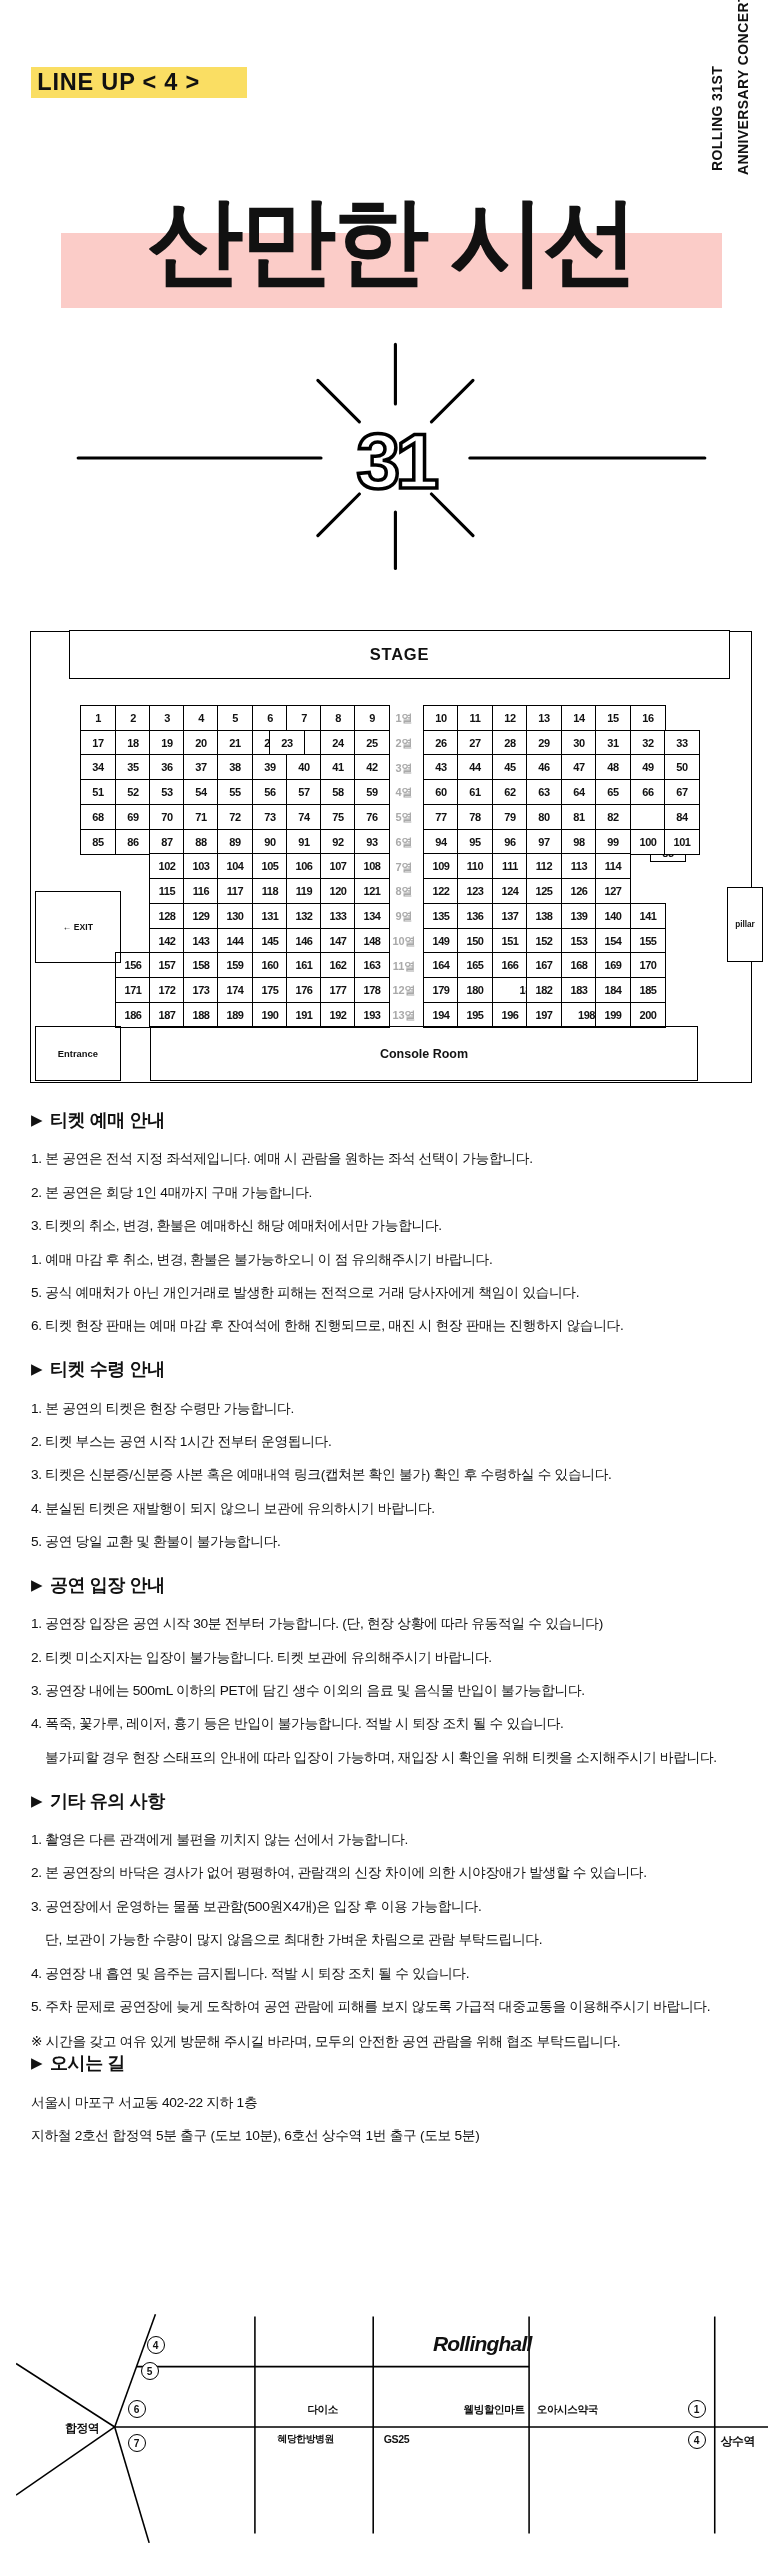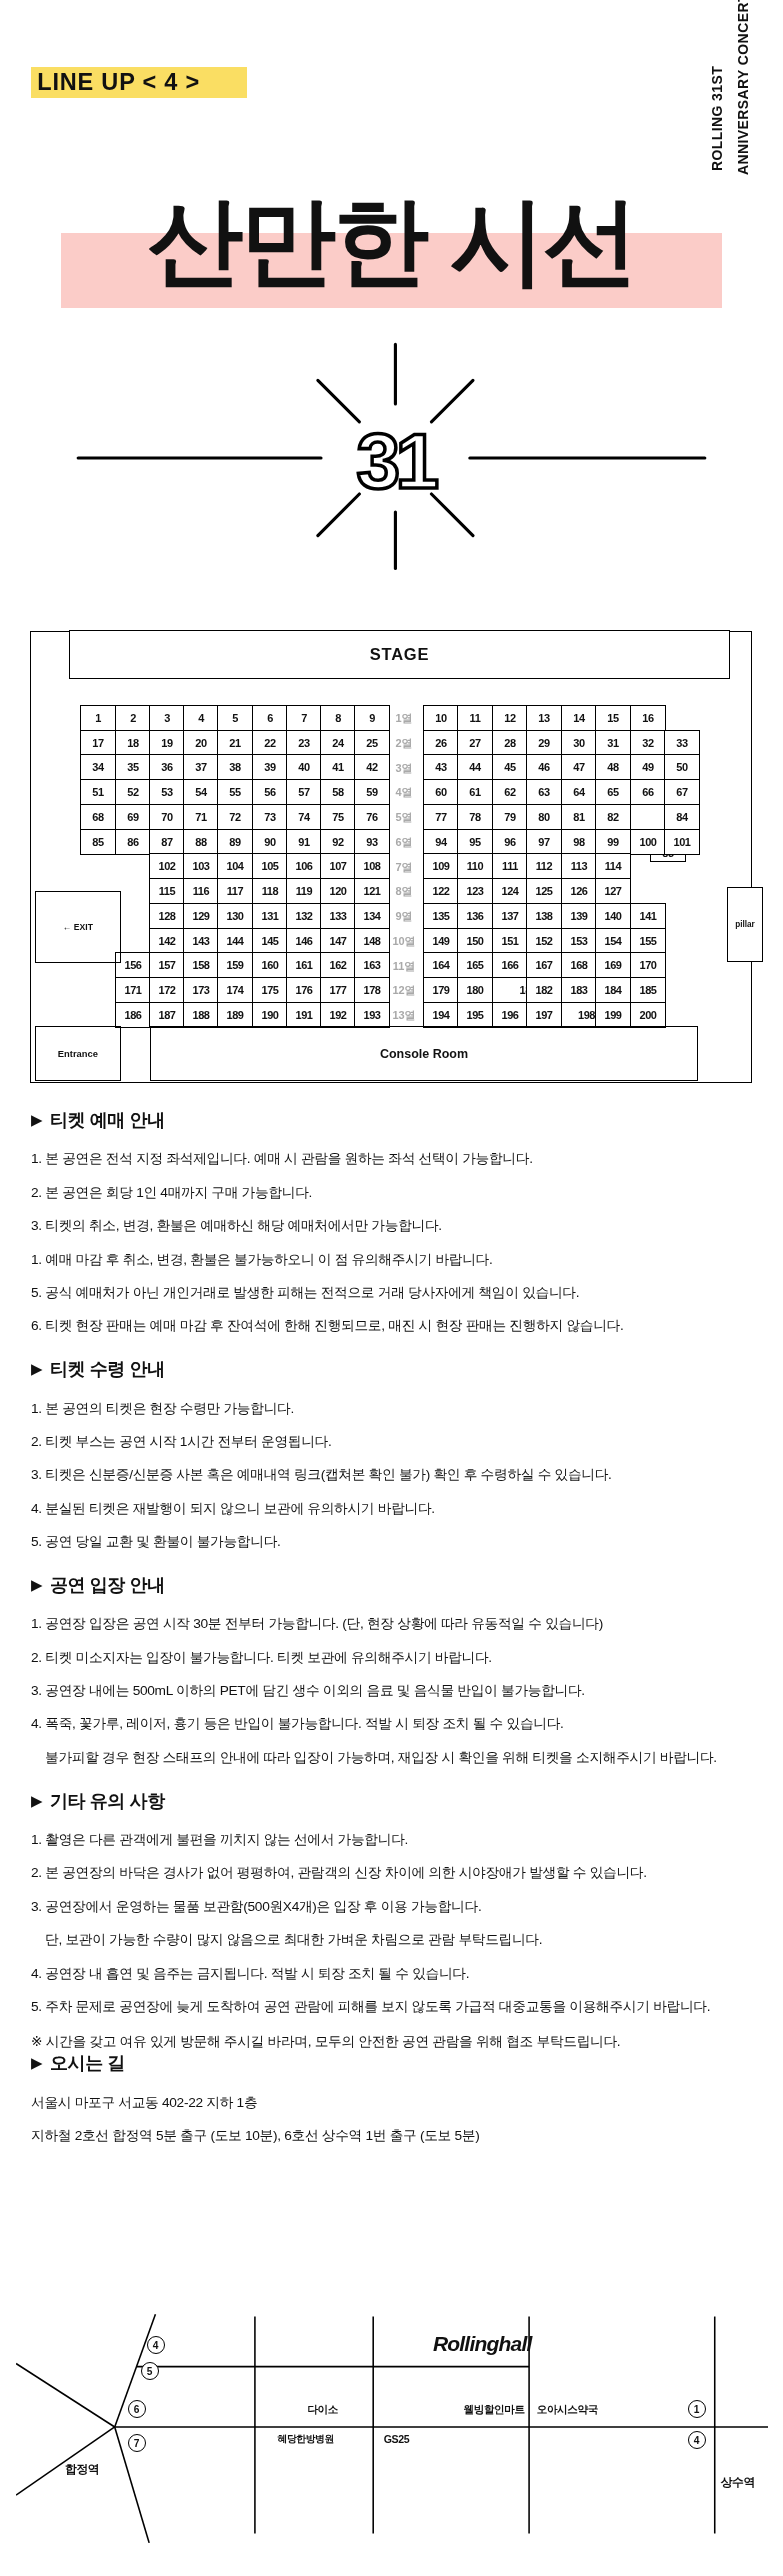--- a/index.html
+++ b/index.html
@@ -77,21 +77,21 @@
   .tri{font-size:15px;}
   p.item{font-size:13.7px;margin:0 0 19px;letter-spacing:-0.3px;line-height:1.05;}
   p.indent{padding-left:14px;}
   p.note{font-size:13.7px;margin:15.7px 0 0;letter-spacing:-0.3px;}
   .dirs h3{margin-top:23.5px;}
   
   .map{position:absolute;left:15.7px;top:2310px;width:752px;height:259px;}
   .map svg{position:absolute;left:0;top:0;}
   .map-label{position:absolute;font-size:10.6px;font-weight:600;white-space:nowrap;letter-spacing:-0.4px;}
   .venue{font-size:21px;font-weight:900;font-style:italic;letter-spacing:-0.8px;}
-  .station{font-size:11.8px;font-weight:700;margin-top:41px;}
+  .station{font-size:11.8px;font-weight:700;}
   .exit-circle{
     position:absolute;width:18px;height:18px;border:1.6px solid #000;border-radius:50%;
     background:#fff;display:flex;align-items:center;justify-content:center;
     font-size:10.2px;font-weight:700;box-sizing:border-box;
   }
 </style>
 </head>
 <body>
 
 <div class="lineup">
@@ -138,21 +138,21 @@
       <div class="seat" style="left: 530px; top: 73px; width: 36px; height: 26px;">14</div>
       <div class="seat" style="left: 564px; top: 73px; width: 36px; height: 26px;">15</div>
       <div class="seat" style="left: 599px; top: 73px; width: 36px; height: 26px;">16</div>
       <span class="rowlabel" style="left: 373px; top: 86px;">1열</span>
       <div class="seat" style="left: 49px; top: 98px; width: 36px; height: 26px;">17</div>
       <div class="seat" style="left: 84px; top: 98px; width: 36px; height: 26px;">18</div>
       <div class="seat" style="left: 118px; top: 98px; width: 36px; height: 26px;">19</div>
       <div class="seat" style="left: 152px; top: 98px; width: 36px; height: 26px;">20</div>
       <div class="seat" style="left: 186px; top: 98px; width: 36px; height: 26px;">21</div>
       <div class="seat" style="left: 221px; top: 98px; width: 36px; height: 26px;">22</div>
-      <div class="seat" style="left: 255px; top: 98px; width: 36px; height: 26px;">23</div>
+      <div class="seat" style="left: 238px; top: 98px; width: 36px; height: 26px;">23</div>
       <div class="seat" style="left: 289px; top: 98px; width: 36px; height: 26px;">24</div>
       <div class="seat" style="left: 323px; top: 98px; width: 36px; height: 26px;">25</div>
       <div class="seat" style="left: 392px; top: 98px; width: 36px; height: 26px;">26</div>
       <div class="seat" style="left: 426px; top: 98px; width: 36px; height: 26px;">27</div>
       <div class="seat" style="left: 461px; top: 98px; width: 36px; height: 26px;">28</div>
       <div class="seat" style="left: 495px; top: 98px; width: 36px; height: 26px;">29</div>
       <div class="seat" style="left: 530px; top: 98px; width: 36px; height: 26px;">30</div>
       <div class="seat" style="left: 564px; top: 98px; width: 36px; height: 26px;">31</div>
       <div class="seat" style="left: 599px; top: 98px; width: 36px; height: 26px;">32</div>
       <div class="seat" style="left: 633px; top: 98px; width: 36px; height: 26px;">33</div>

